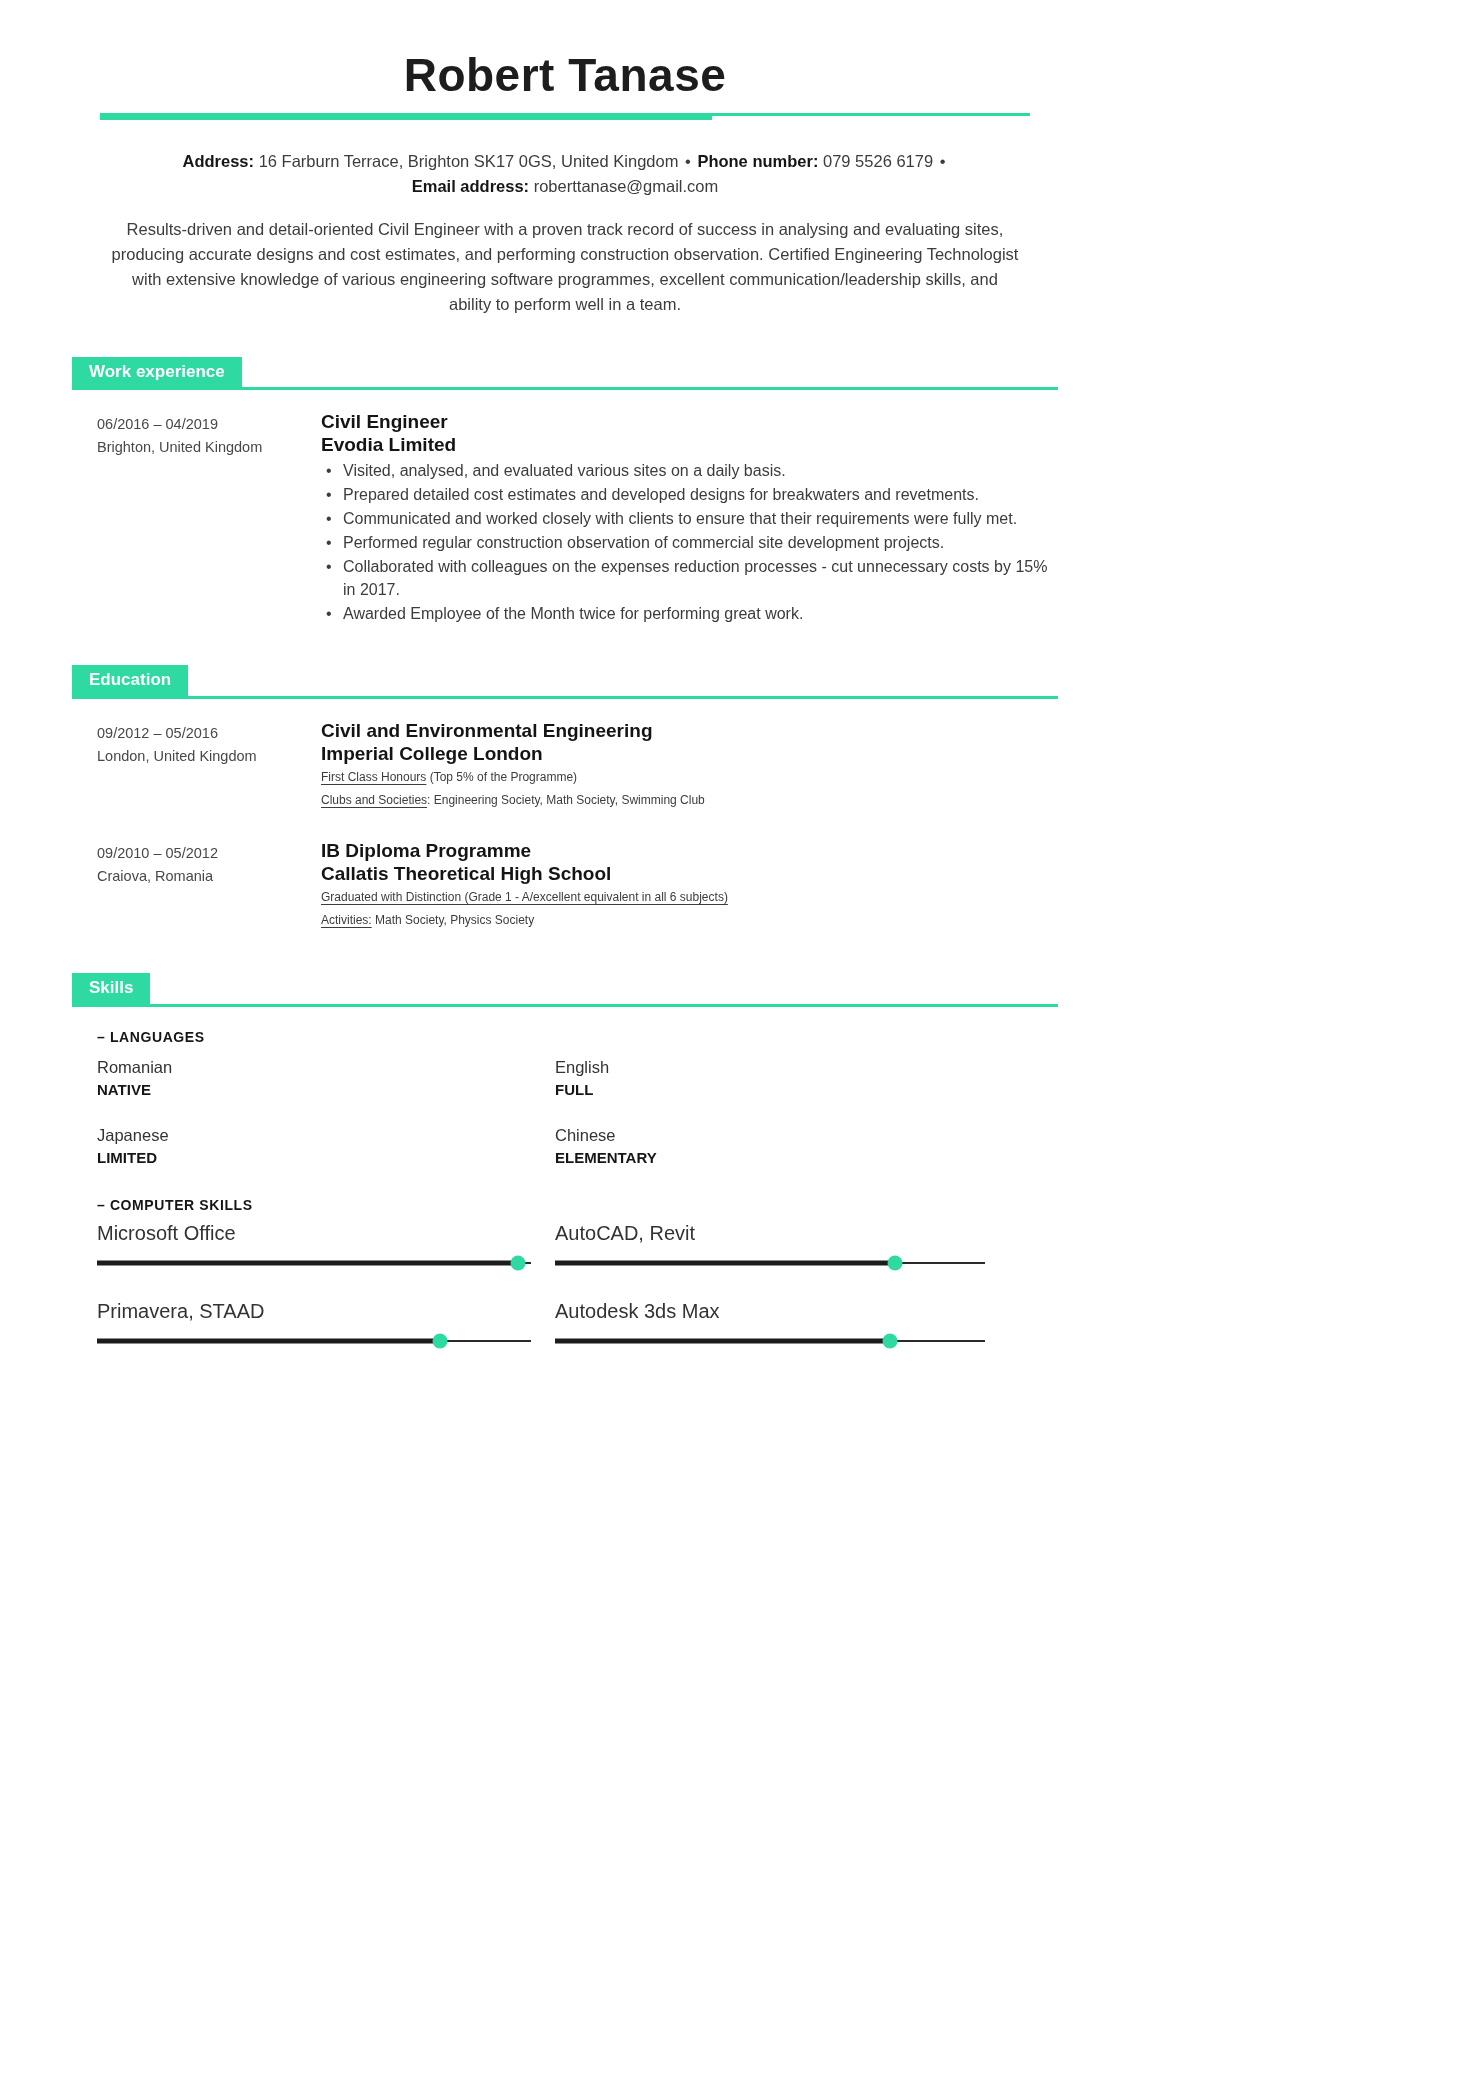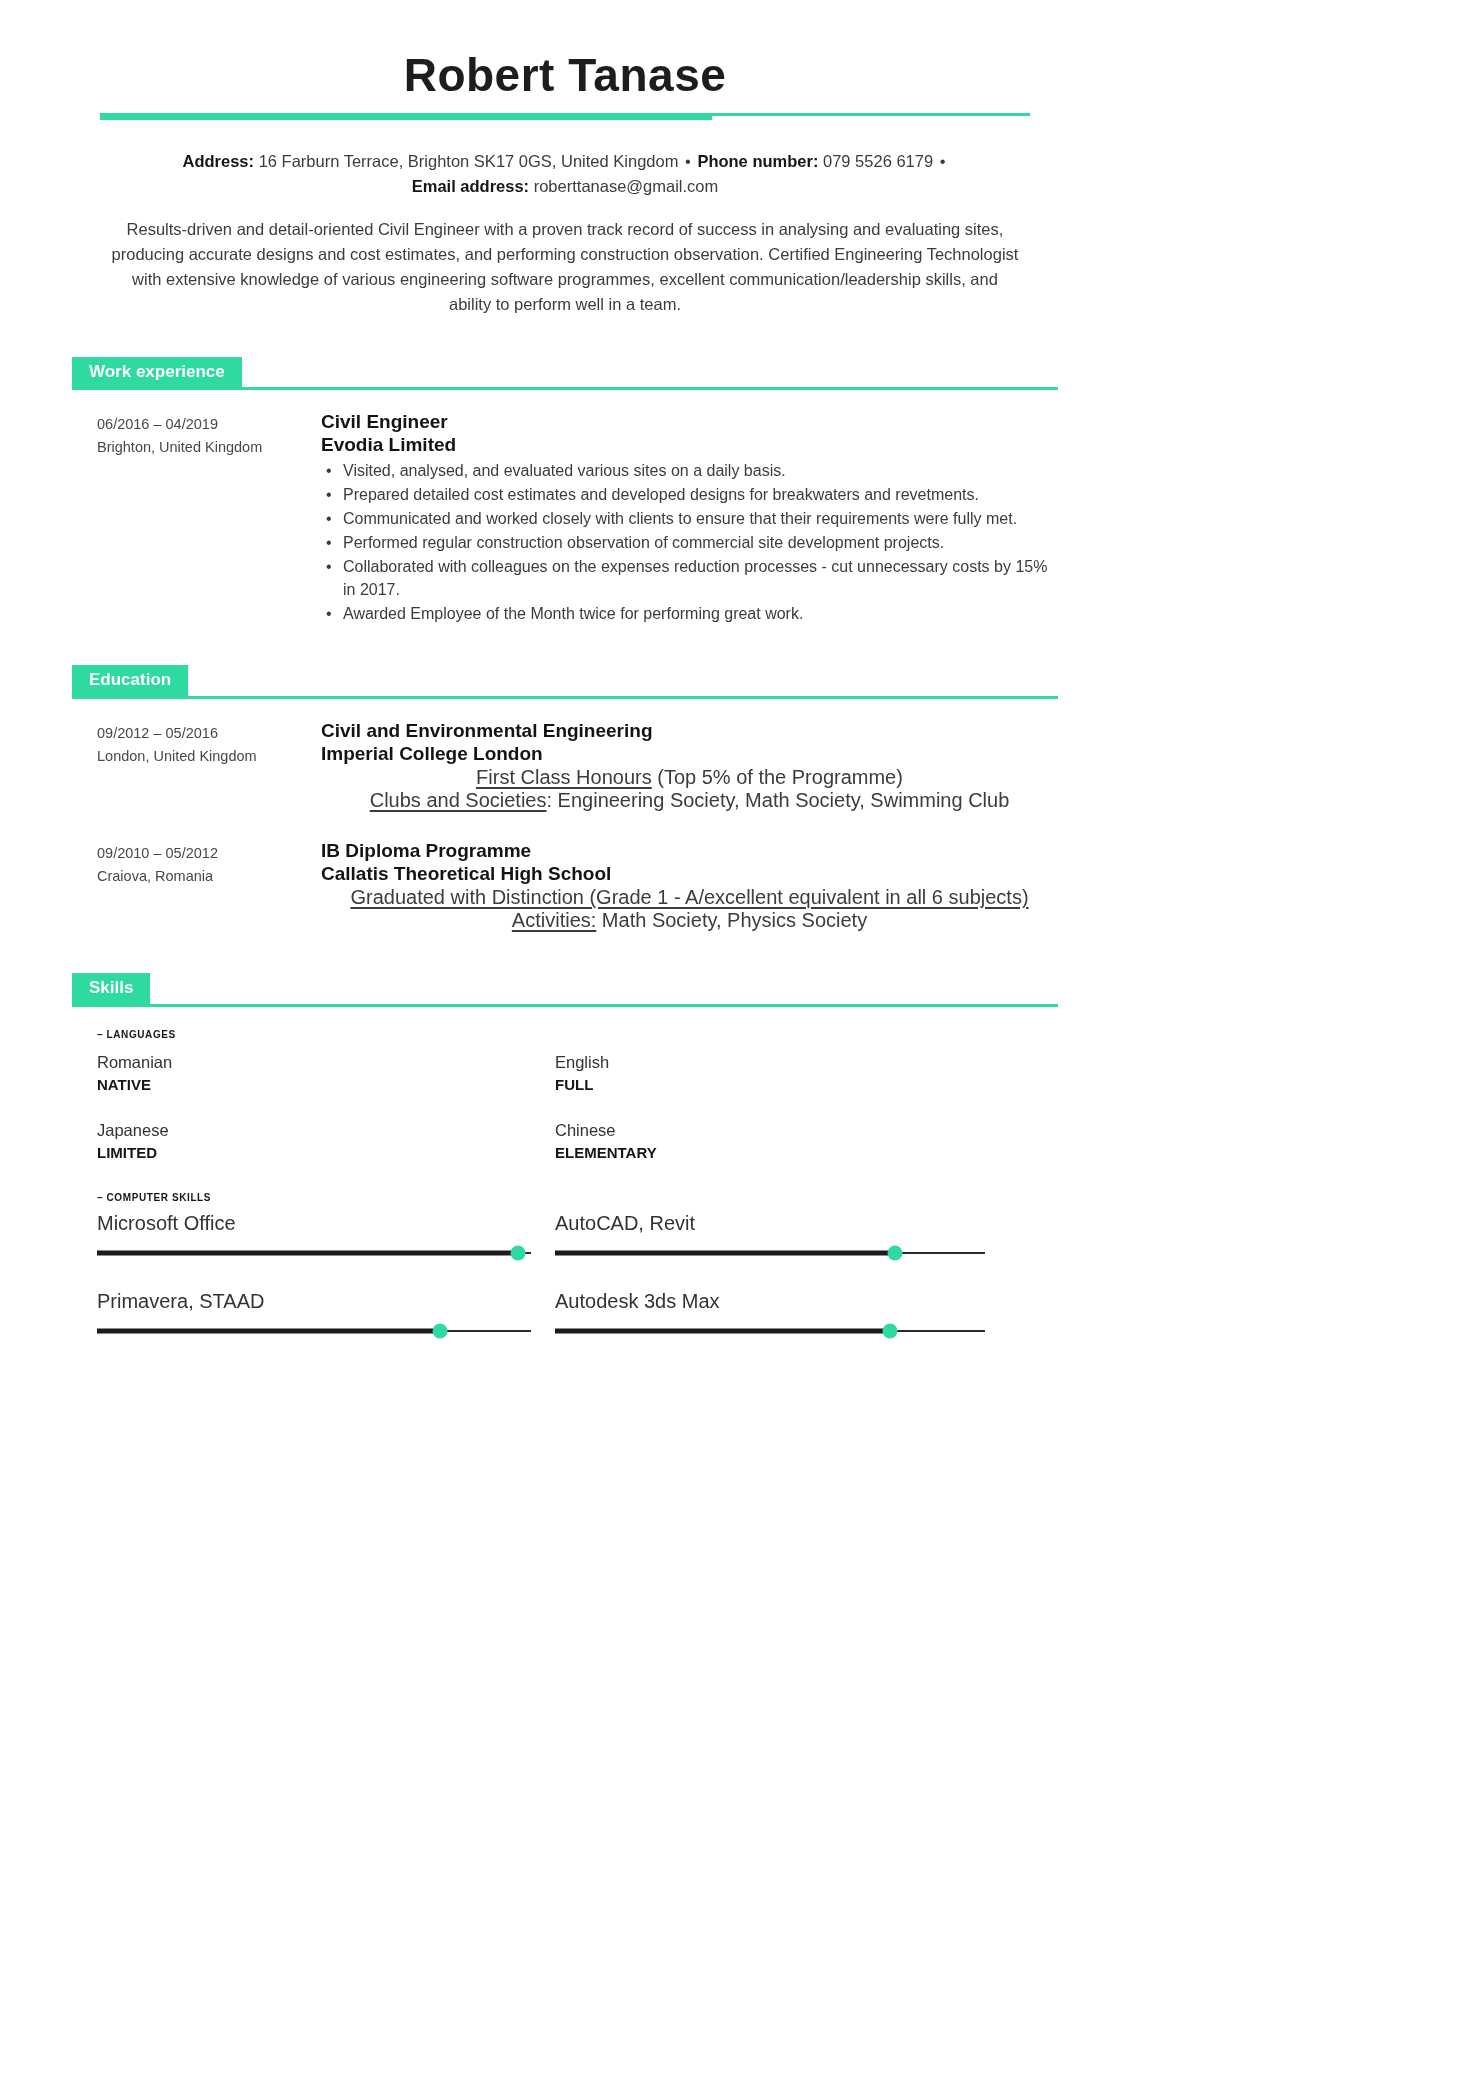--- a/index.html
+++ b/index.html
@@ -49,27 +49,27 @@
 
   .entry { display: grid; grid-template-columns: 224px 1fr; padding-left: 25px; margin-top: 20px; }
   .meta { font-size: 14.5px; line-height: 23px; color: #484848; padding-top: 3px; }
   .etitle { font-size: 19px; font-weight: 700; line-height: 23px; color: #141414; }
 
   ul.bullets { list-style: none; margin: 3px 0 0; padding: 0; font-size: 16px; line-height: 23px; color: var(--text); }
   ul.bullets li { position: relative; padding-left: 22px; margin-top: 1px; }
   ul.bullets li::before { content: "•"; position: absolute; left: 5px; color: var(--text); }
 
   .edu-lines { margin-top: 1px; }
-  .edu-line { font-size: 20px; line-height: 23.5px; color: var(--text); text-align: center; }
+  .edu-line { font-size: 12px; line-height: 23.5px; color: var(--text); }
   .u { text-decoration: underline; text-underline-offset: 2.5px; }
   .entry + .entry { margin-top: 26px; }
 
   
   .skills-body { padding-left: 25px; margin-top: 22px; }
-  .skill-heading { font-size: 10px; font-weight: 700; letter-spacing: 0.6px; color: var(--heading); }
+  .skill-heading { font-size: 14px; font-weight: 700; letter-spacing: 0.6px; color: var(--heading); }
   .lang-grid { display: grid; grid-template-columns: 458px 1fr; row-gap: 22px; margin-top: 10px; }
   .lang-name { font-size: 16.5px; line-height: 24px; color: #333333; }
   .lang-level { font-size: 15px; font-weight: 700; line-height: 22px; color: var(--heading); }
   .comp-heading { margin-top: 28px; }
   .comp-grid { display: grid; grid-template-columns: 458px 1fr; row-gap: 28px; margin-top: 8px; }
   .comp-name { font-size: 20px; line-height: 24px; color: #333333; }
 
   .slider { position: relative; width: 434px; height: 15px; margin-top: 11px; --pct: 50%; }
   .slider .fill { position: absolute; left: 0; width: var(--pct); top: 50%; height: 5px; transform: translateY(-50%); background: var(--slider_track); }
   .slider .rest { position: absolute; left: var(--pct); right: 0; top: 50%; height: 2px; transform: translateY(-50%); background: #2a2a2a; }

